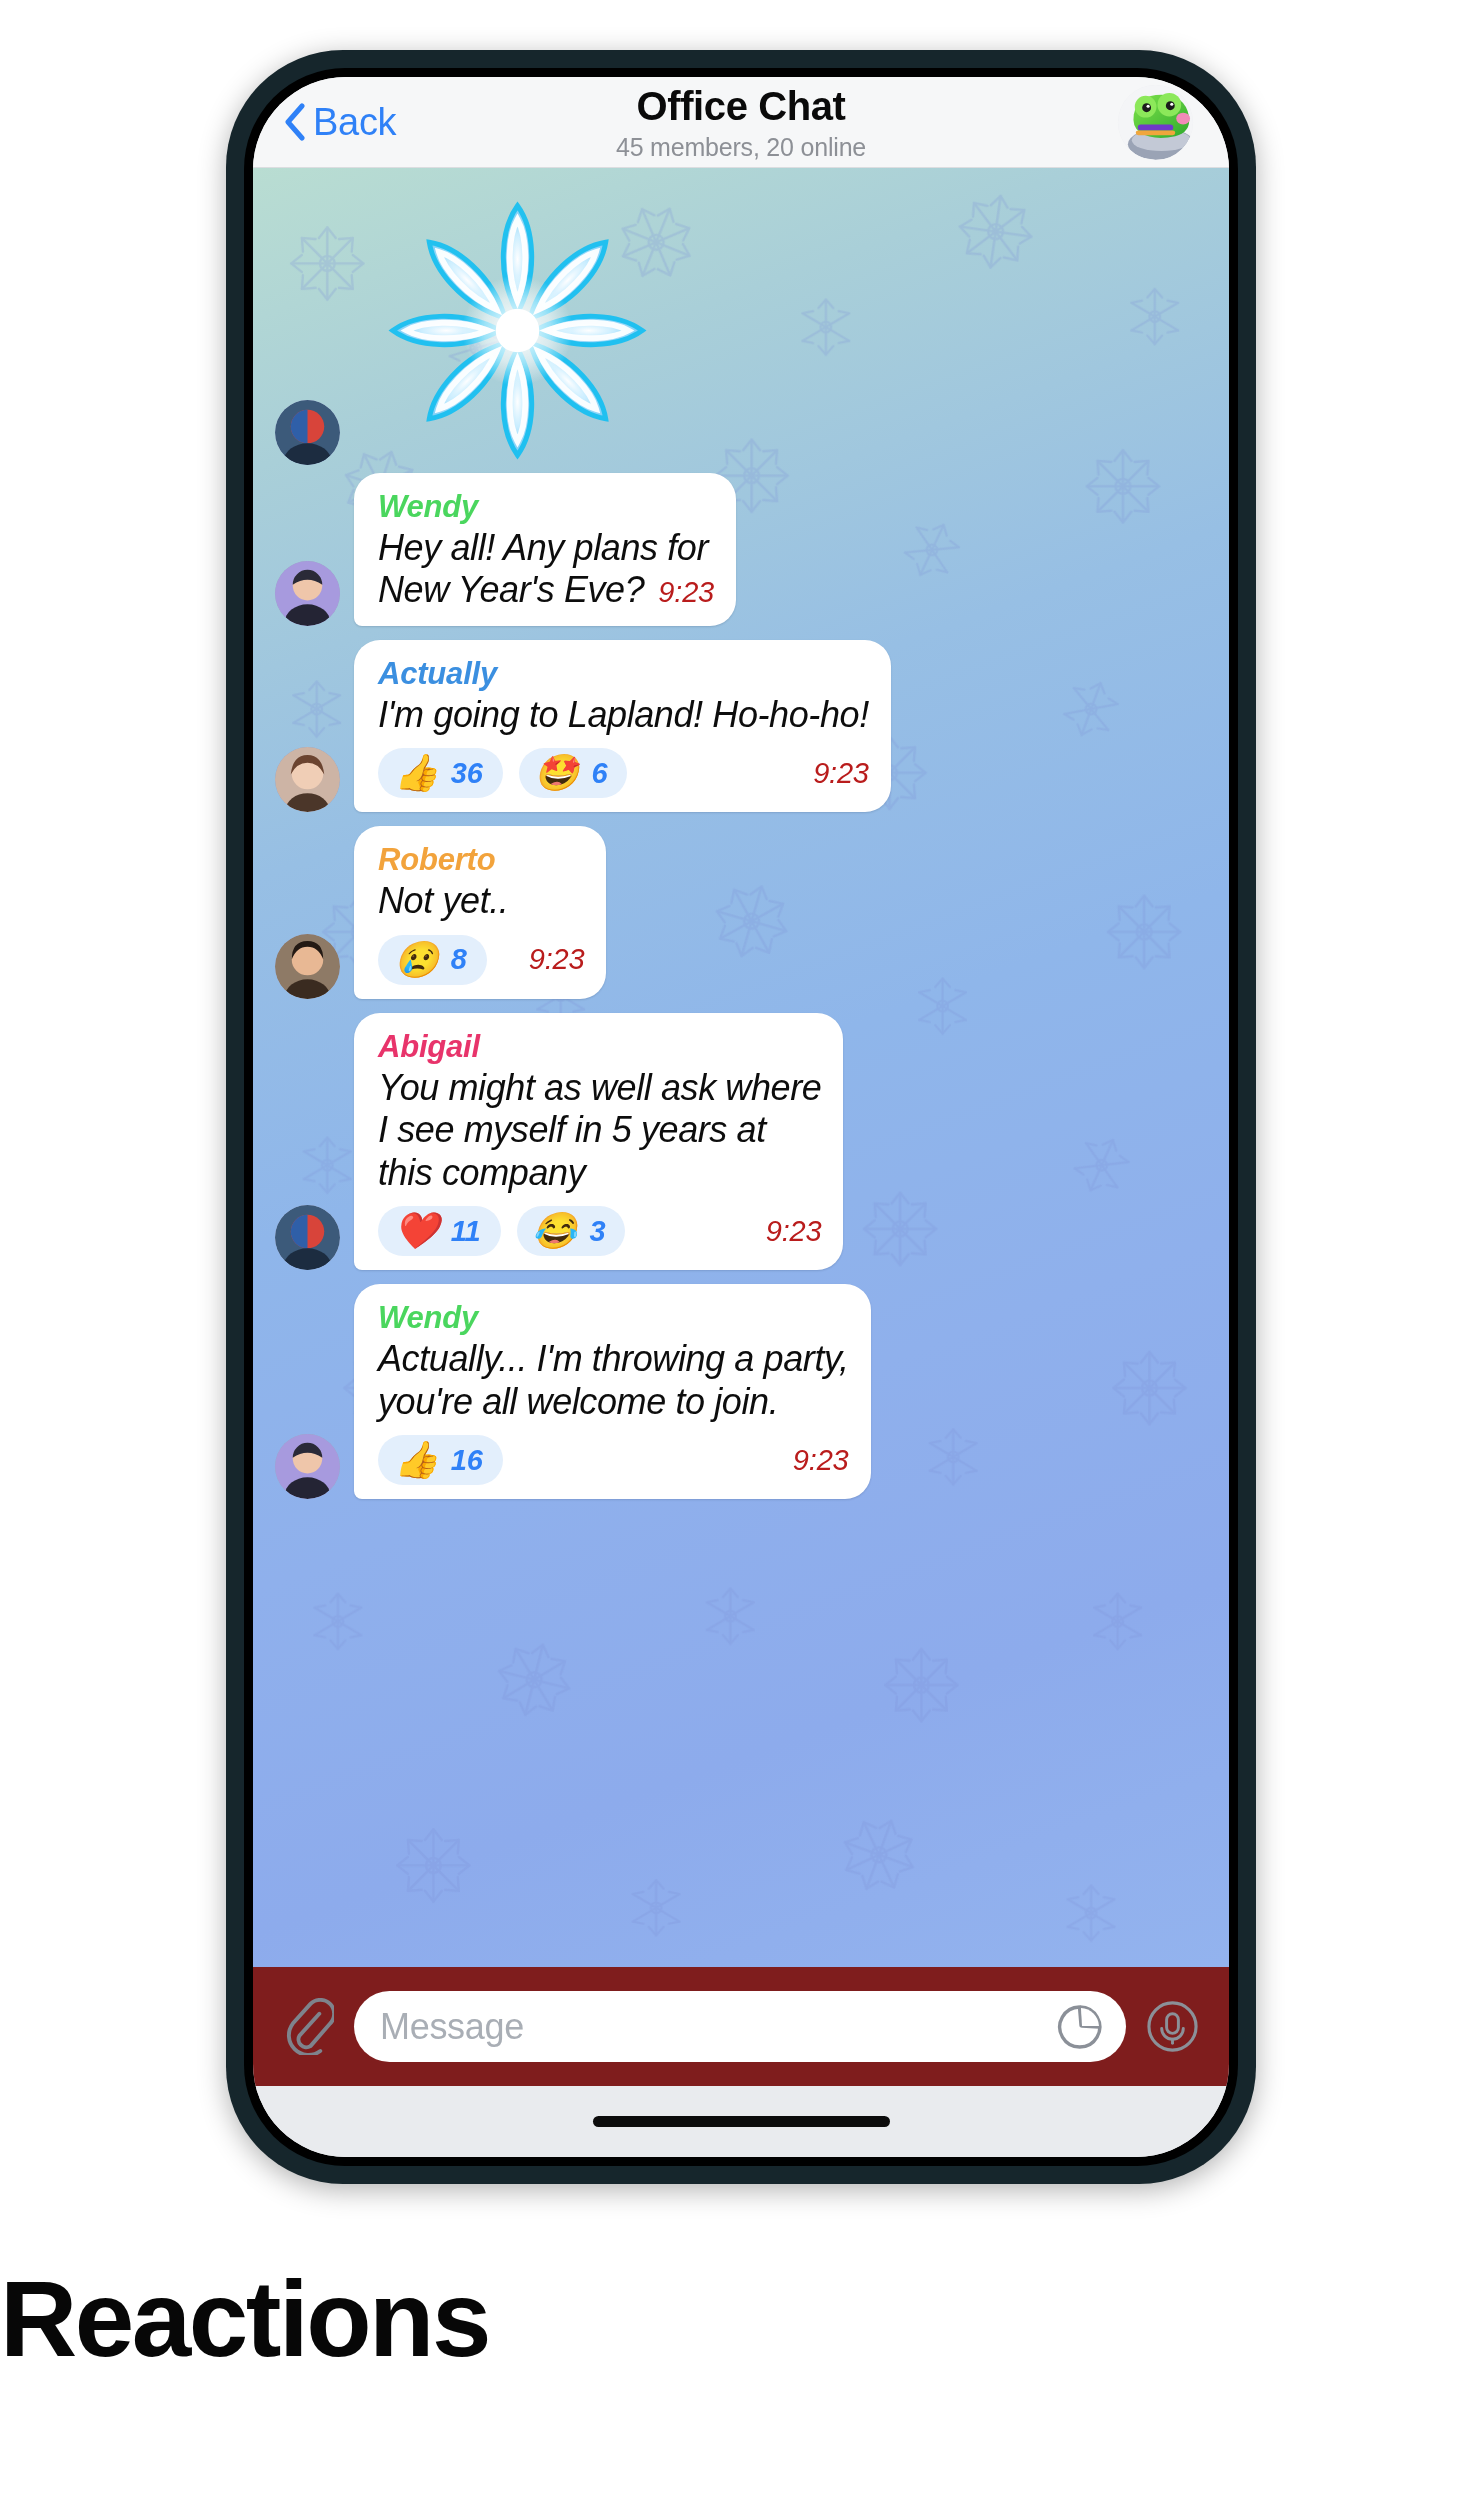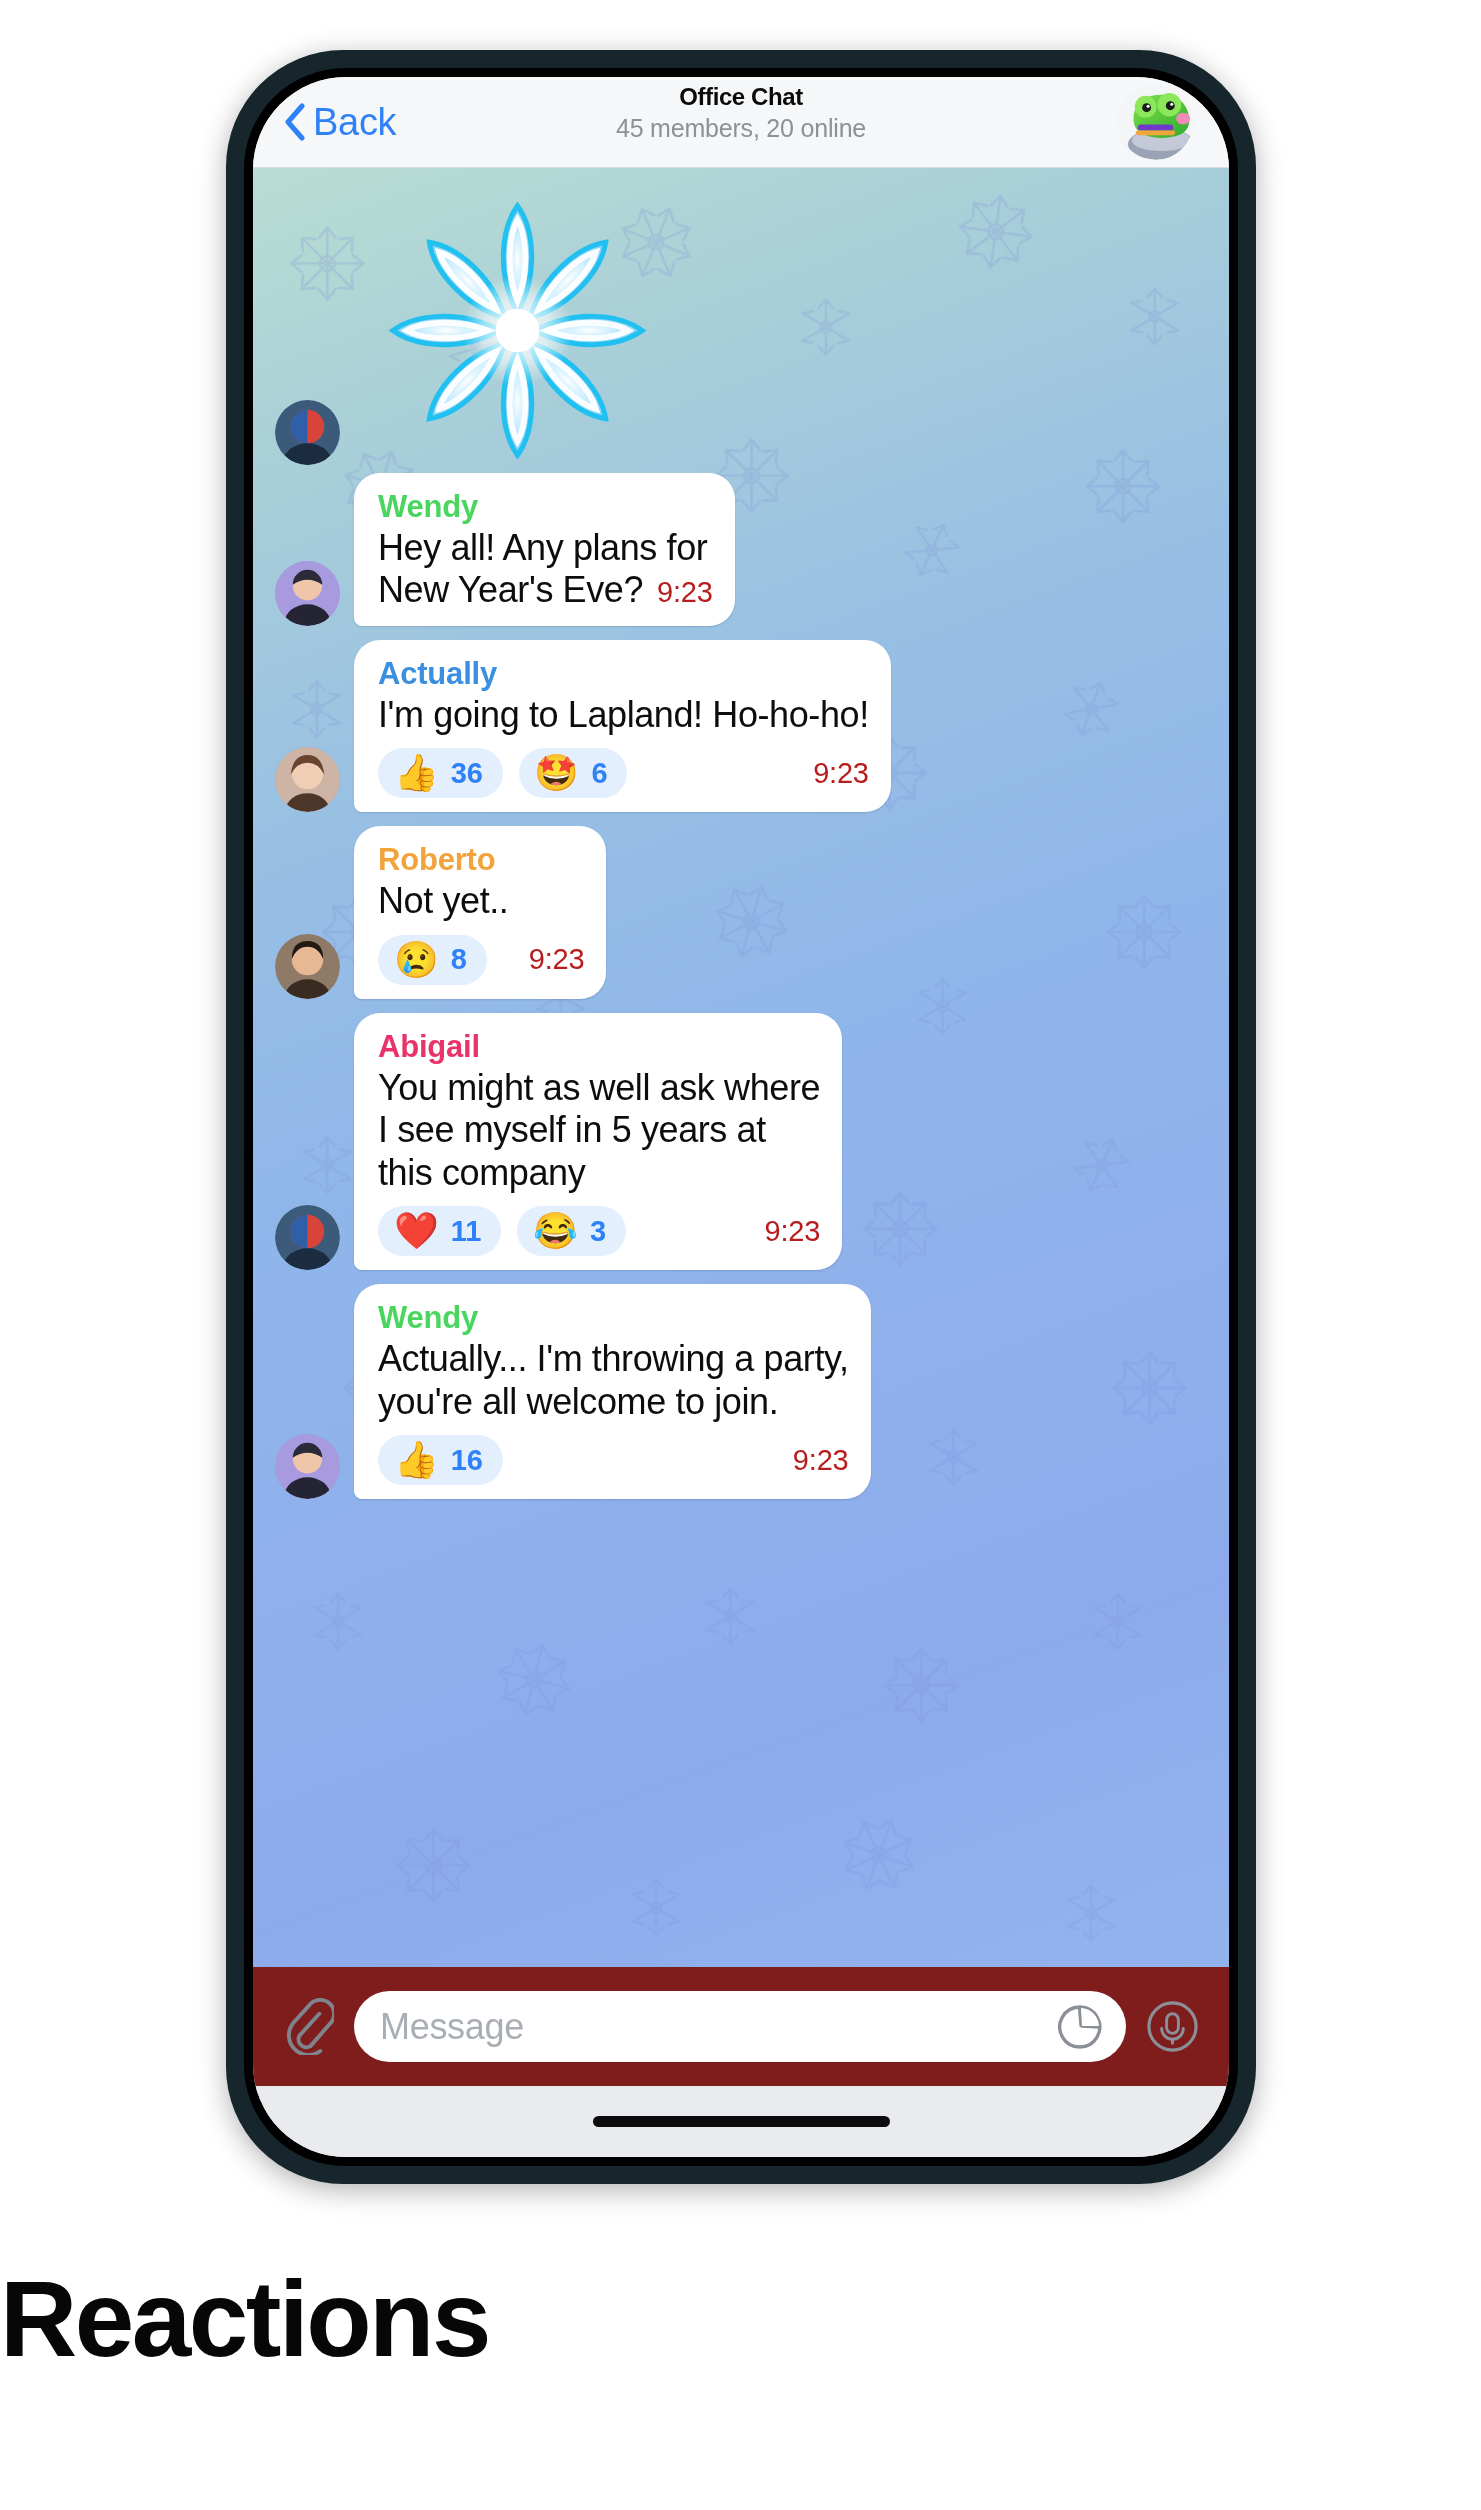--- a/index.html
+++ b/index.html
@@ -109,21 +109,21 @@
     font-size: 38px; color: #2f81f7; font-weight: 400;
     letter-spacing: -0.3px;
   }
   .nav-center {
     position: absolute;
     left: 0; right: 0; top: 6px;
     text-align: center;
     pointer-events: none;
   }
   .nav-title {
-    font-size: 24px; font-weight: 700; color: #0a0a0a;
+    font-size: 40px; font-weight: 700; color: #0a0a0a;
     letter-spacing: -0.4px; line-height: 1.18;
   }
   .nav-sub {
     font-size: 25px; color: #8d9096; margin-top: 3px;
     letter-spacing: -0.2px;
   }
   .nav-avatar {
     position: absolute; right: 36px; top: 8px;
     width: 75px; height: 75px; border-radius: 50%;
     overflow: hidden;
@@ -155,20 +155,21 @@
     width: 100%; height: 100%;
     padding: 14px 0 16px 0;
   }
 
   .row {
     position: relative;
     display: flex;
     align-items: flex-end;
     padding: 0 18px 0 22px;
     margin-bottom: 14px;
+    font-style: italic;
   }
   .avatar {
     flex: 0 0 65px;
     width: 65px; height: 65px; border-radius: 50%;
     overflow: hidden; margin-right: 14px;
     background: #9aa6c6;
   }
 
   .sticker-row { margin-bottom: 8px; align-items: flex-end; }
   .sticker { width: 327px; height: 297px; margin-bottom: -14px; }

